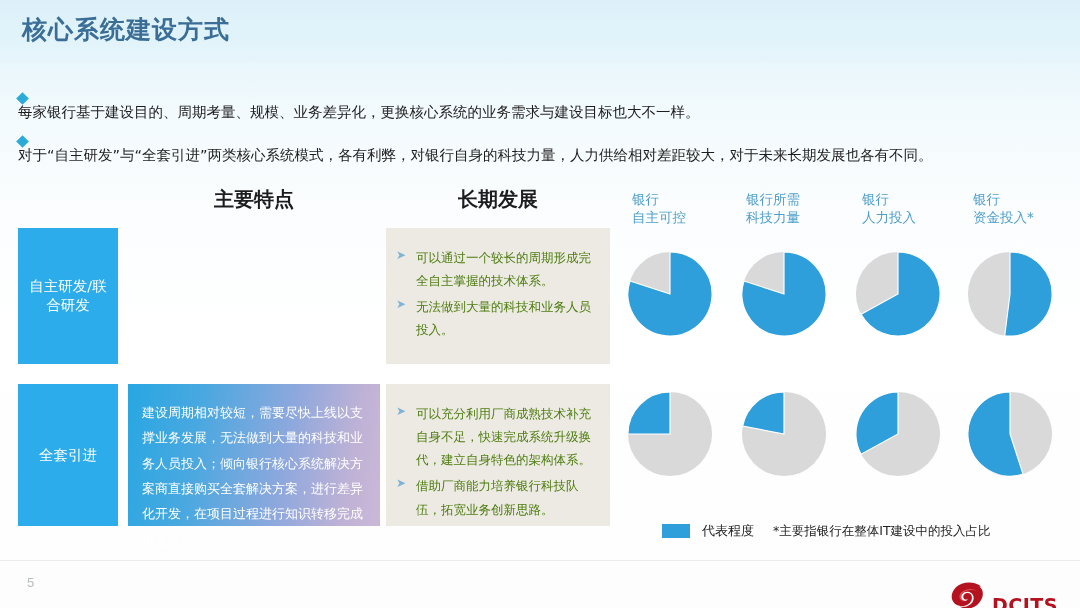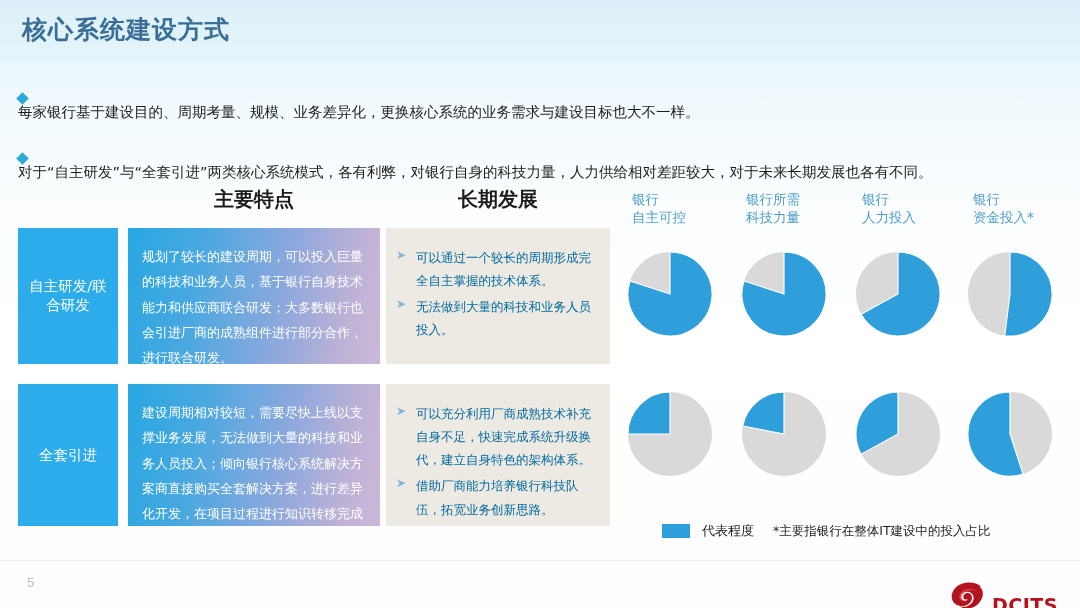--- a/index.html
+++ b/index.html
@@ -24,21 +24,21 @@
     font-size: 25px; font-weight: bold; color: #3a6e96;
     letter-spacing: 1px;
     font-family: "DejaVu Sans", "Liberation Sans", sans-serif;
   }
 
   
   .bullet-row {
     position: absolute; left: 18px; display: flex; align-items: flex-start; flex-direction: column;
   }
   .bullet-row.b1 { top: 88px; }
-  .bullet-row.b2 { top: 148px; justify-content: flex-end; }
+  .bullet-row.b2 { top: 131px; justify-content: flex-end; }
   .diamond {
     width: 9px; height: 9px; background: #2dabd8;
     transform: rotate(45deg);
     margin-top: 6px; margin-right: 13px; flex: none;
   }
   .bullet-text {
     font-size: 14.5px; color: #1d1d1d; line-height: 1.35;
     font-family: "DejaVu Sans", "Liberation Sans", sans-serif;
   }
 
@@ -83,21 +83,21 @@
     position: absolute; left: 386px; width: 224px;
     background: #eceae2;
     padding: 18px 12px 10px 10px;
     font-family: "DejaVu Sans", "Liberation Sans", sans-serif;
   }
   .lt-item { display: flex; align-items: flex-start; margin-bottom: 3px; }
   .lt-arrow {
     color: #7fb4d6; font-size: 12px; flex: none;
     margin-right: 10px; margin-top: 3px; line-height: 1;
   }
-  .lt-text { font-size: 12.5px; color: #0369a1; line-height: 1.85; }
+  .lt-text { font-size: 12.5px; color: #4d7c0f; line-height: 1.85; }
 
   
   .pie {
     position: absolute; width: 88px; height: 88px; border-radius: 50%;
   }
 
   
   #legend {
     position: absolute; left: 662px; top: 522px;
     display: flex; align-items: center;
@@ -159,21 +159,20 @@
   <div class="pie-heading" style="left:632px;">银行
 自主可控</div>
   <div class="pie-heading" style="left:746px;">银行所需
 科技力量</div>
   <div class="pie-heading" style="left:862px;">银行
 人力投入</div>
   <div class="pie-heading" style="left:973px;">银行
 资金投入*</div>
 
   <div class="row-label" style="top:228px; height:136px;">自主研发/联合研发</div>
-  <div class="feature-card" style="top:228px; height:136px;">规划了较长的建设周期，可以投入巨量的科技和业务人员，基于银行自身技术能力和供应商联合研发；大多数银行也会引进厂商的成熟组件进行部分合作，进行联合研发。</div>
   <div class="longterm-card" style="top:228px; height:136px;">
     <div class="lt-item">
       <span class="lt-arrow">➤</span>
       <span class="lt-text">可以通过一个较长的周期形成完全自主掌握的技术体系。</span>
     </div>
     <div class="lt-item">
       <span class="lt-arrow">➤</span>
       <span class="lt-text">无法做到大量的科技和业务人员投入。</span>
     </div>
   </div>

